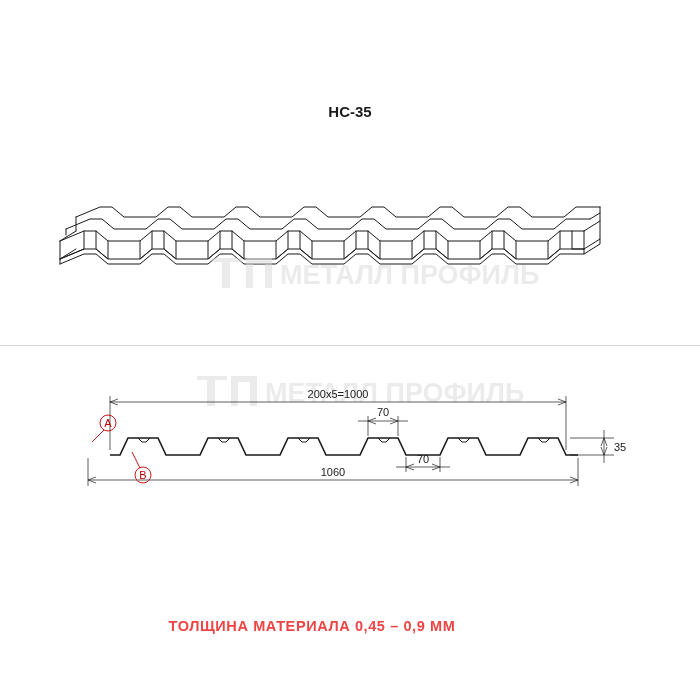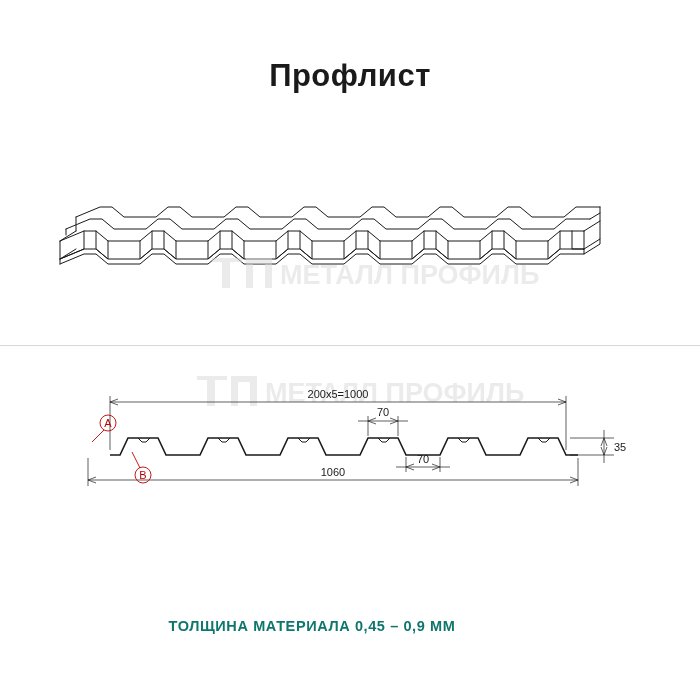--- a/index.html
+++ b/index.html
@@ -72,40 +72,40 @@
   .wm2 { top: 368px; left: 195px; }
   .footer {
     position: absolute;
     top: 618px;
     left: 0;
     width: 624px;
     text-align: center;
     font-size: 14.5px;
     font-weight: bold;
     letter-spacing: 0.6px;
-    color: #0f766e;
+    color: #ef4444;
   }
   svg { display: block; overflow: visible; }
   .dim-text {
     font-family: "Liberation Sans", sans-serif;
     font-size: 11px;
     fill: #1a1a1a;
   }
   .callout-text {
     font-family: "Liberation Sans", sans-serif;
     font-size: 11px;
     fill: #c00000;
   }
 </style>
 </head>
 <body>
 
 <div class="page">
 
-  <div class="title">Профлист</div>
+  <div class="subtitle">НС-35</div>
 
   <div class="iso-wrap">
     <svg width="580" height="130" viewBox="0 0 580 130">
       <g fill="none" stroke="#1a1a1a" stroke-width="1" stroke-linejoin="round" stroke-linecap="round">
 
         <path d="M16 32 L40 22 L52 22 L64 32 L96 32 L108 22 L120 22 L132 32 L164 32 L176 22 L188 22 L200 32
                  L232 32 L244 22 L256 22 L268 32 L300 32 L312 22 L324 22 L336 32 L368 32 L380 22 L392 22 L404 32
                  L436 32 L448 22 L460 22 L472 32 L504 32 L516 22 L528 22 L540 22"></path>
 
         <path d="M6 44 L30 34 L42 34 L54 44 L86 44 L98 34 L110 34 L122 44 L154 44 L166 34 L178 34 L190 44

